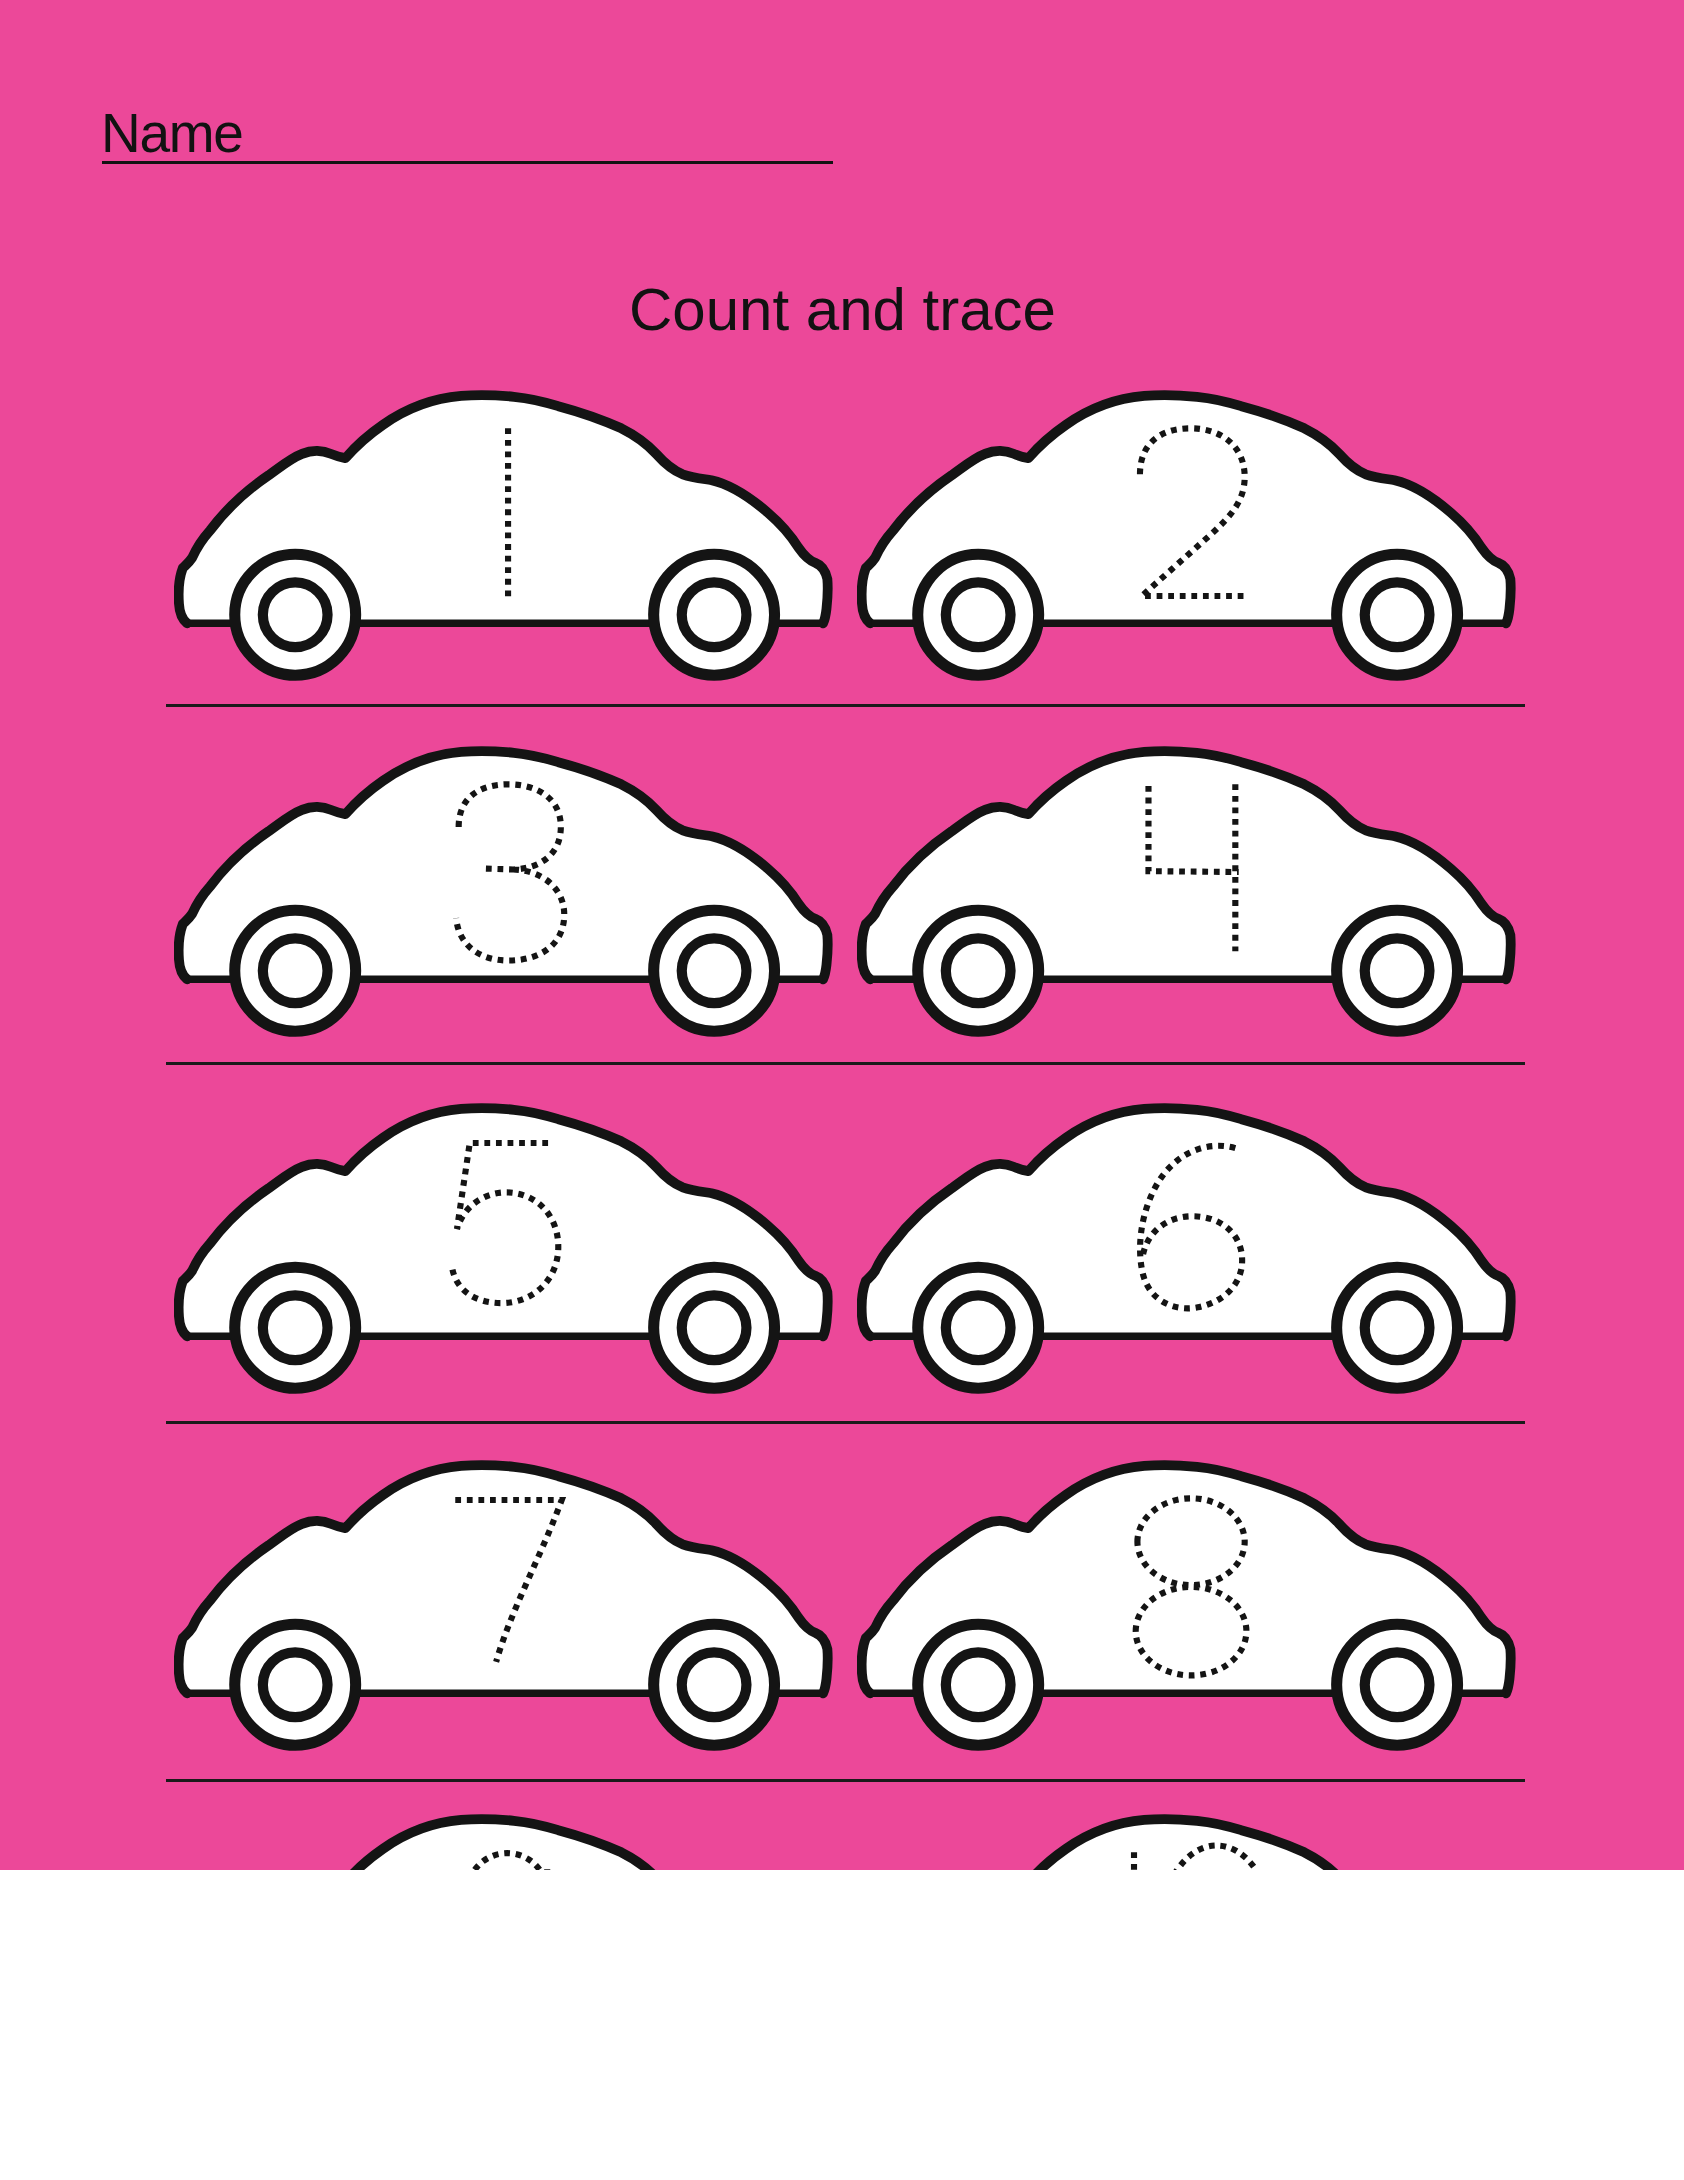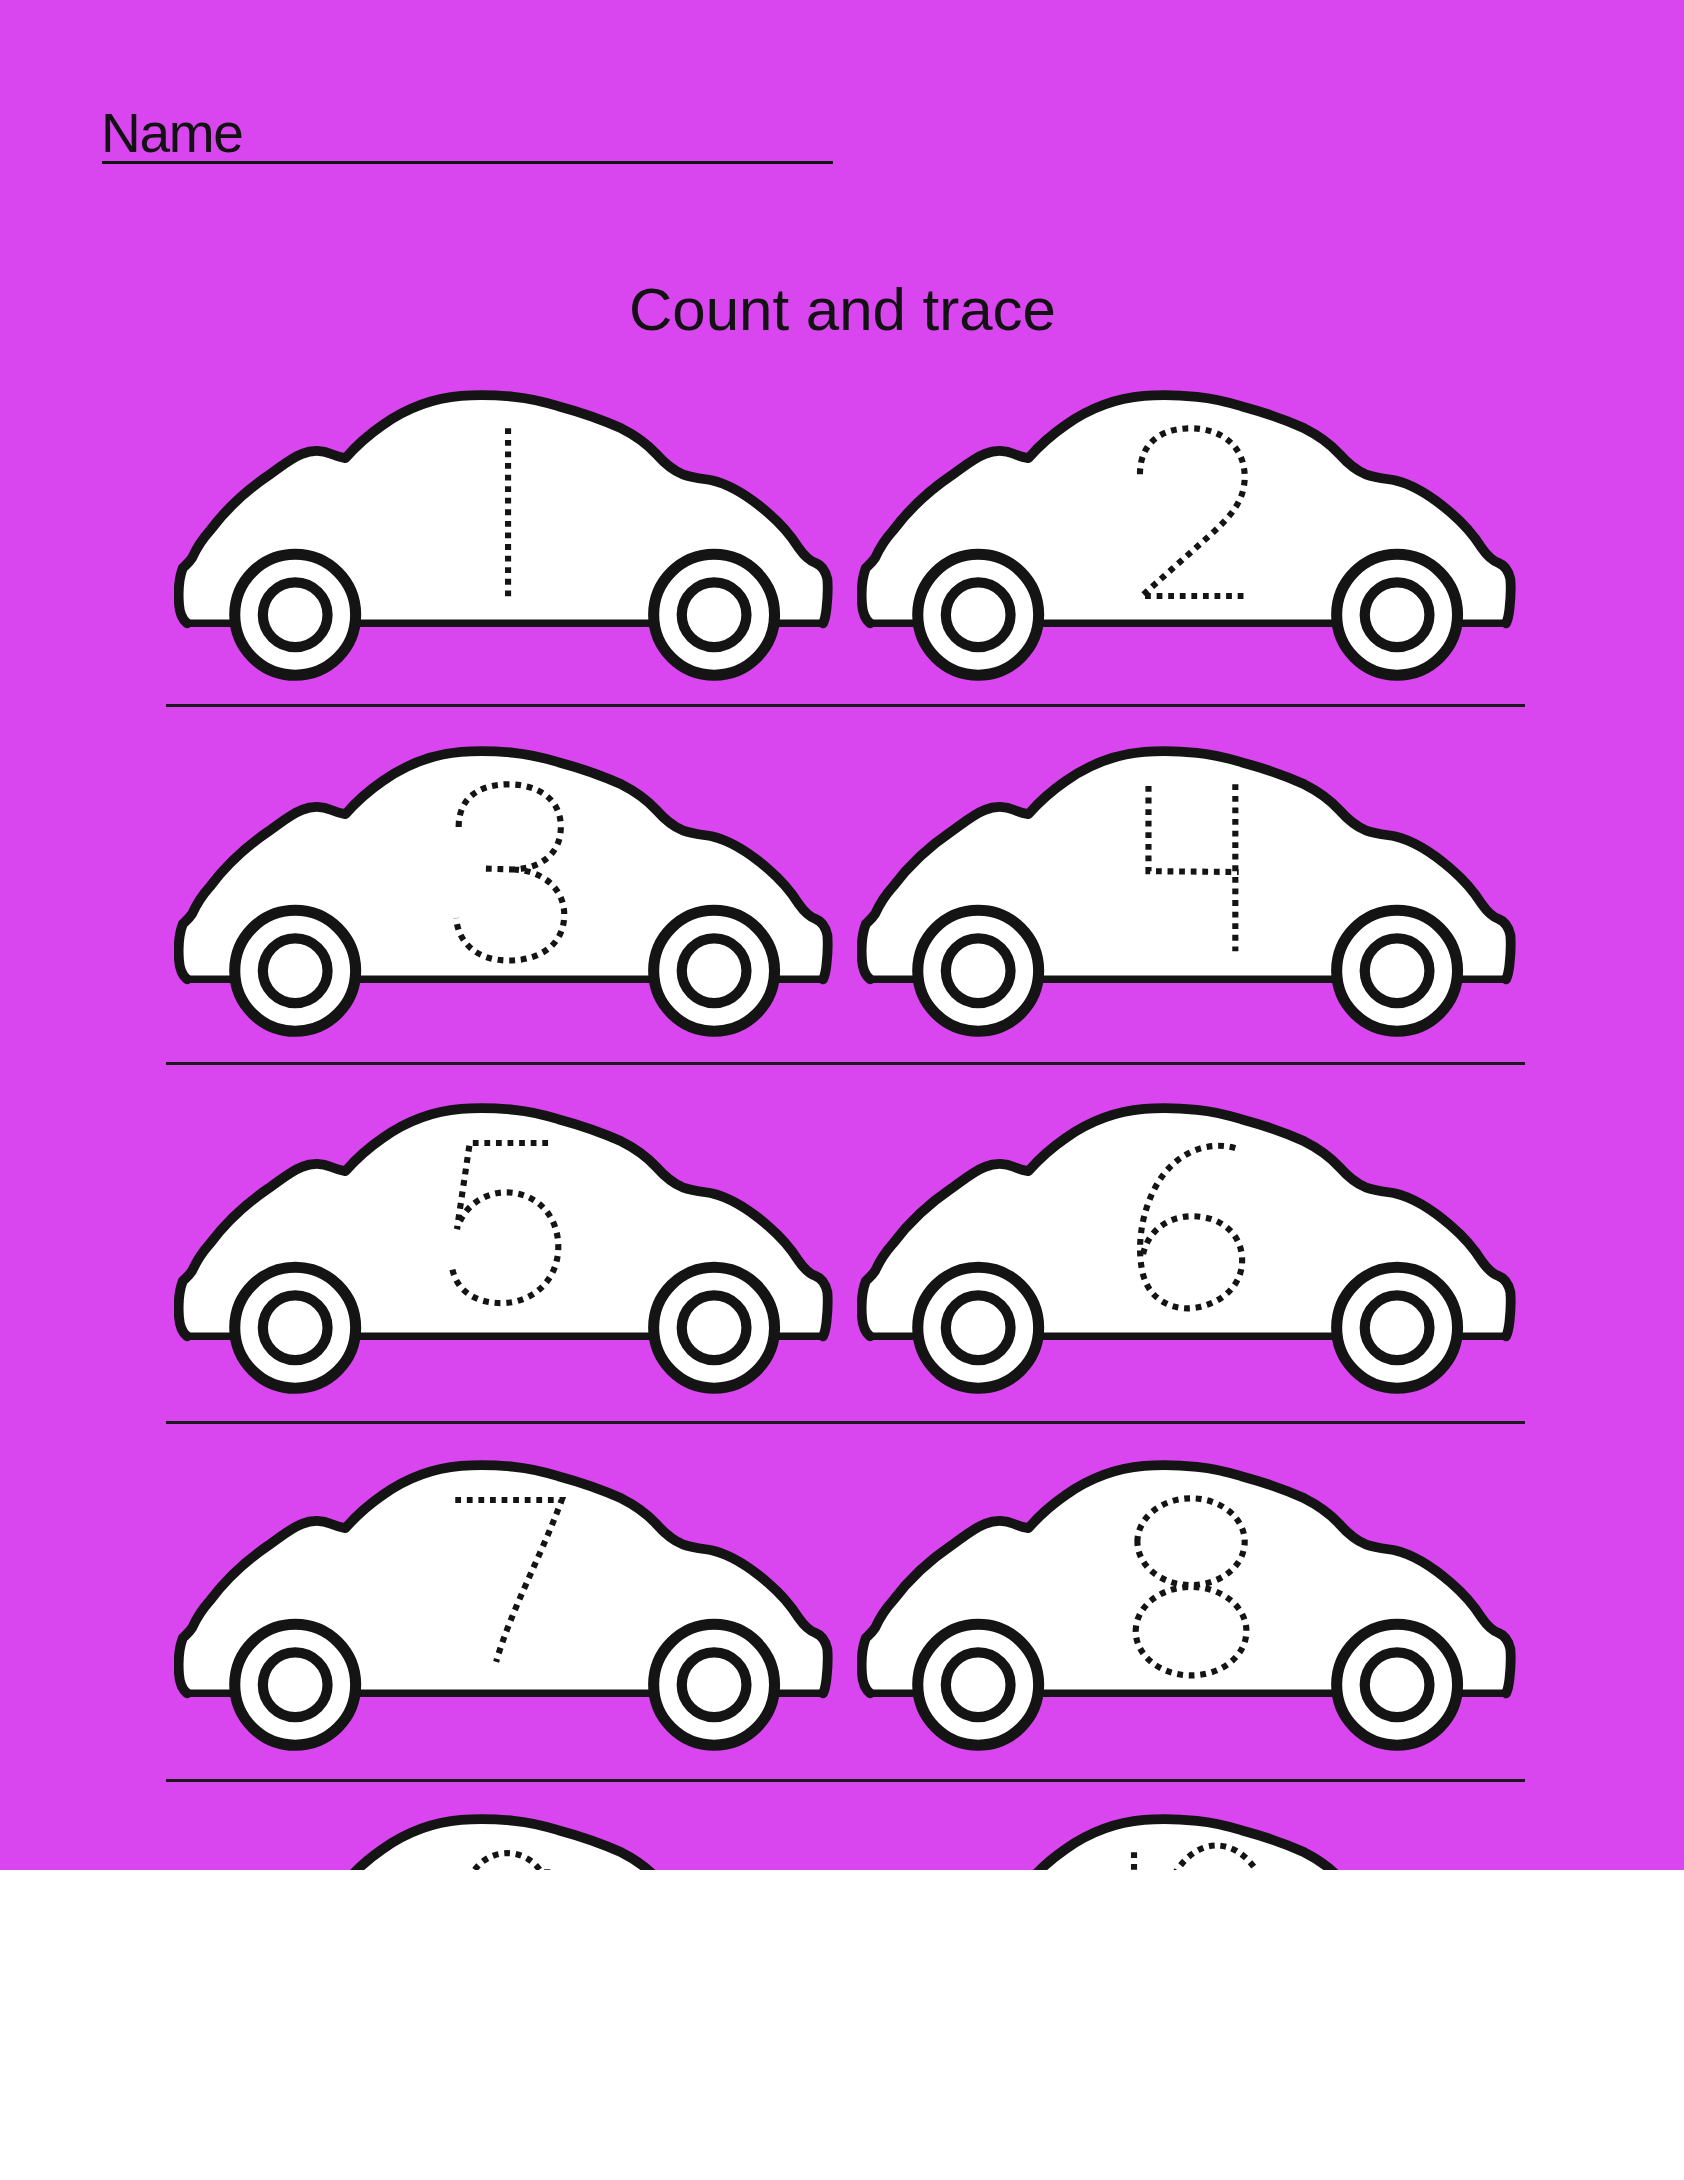--- a/index.html
+++ b/index.html
@@ -1,19 +1,19 @@
 <!DOCTYPE html>
 <html style="font-size:13.6px"><head>
 <meta charset="utf-8">
 <style>
   html,body{margin:0;padding:0;background:#fff;}
   .page{
     position:relative;
     width:1685px;height:1870px;
-    background:#d946ef;
+    background:#ec4899;
     overflow:hidden;
     font-family:"Liberation Sans", sans-serif;
     color:#121212;
     text-decoration:underline;
   }
   .name-label{
     position:absolute;
     left:101px;top:106px;
     font-size:55px;line-height:1;
     letter-spacing:-1.3px;

